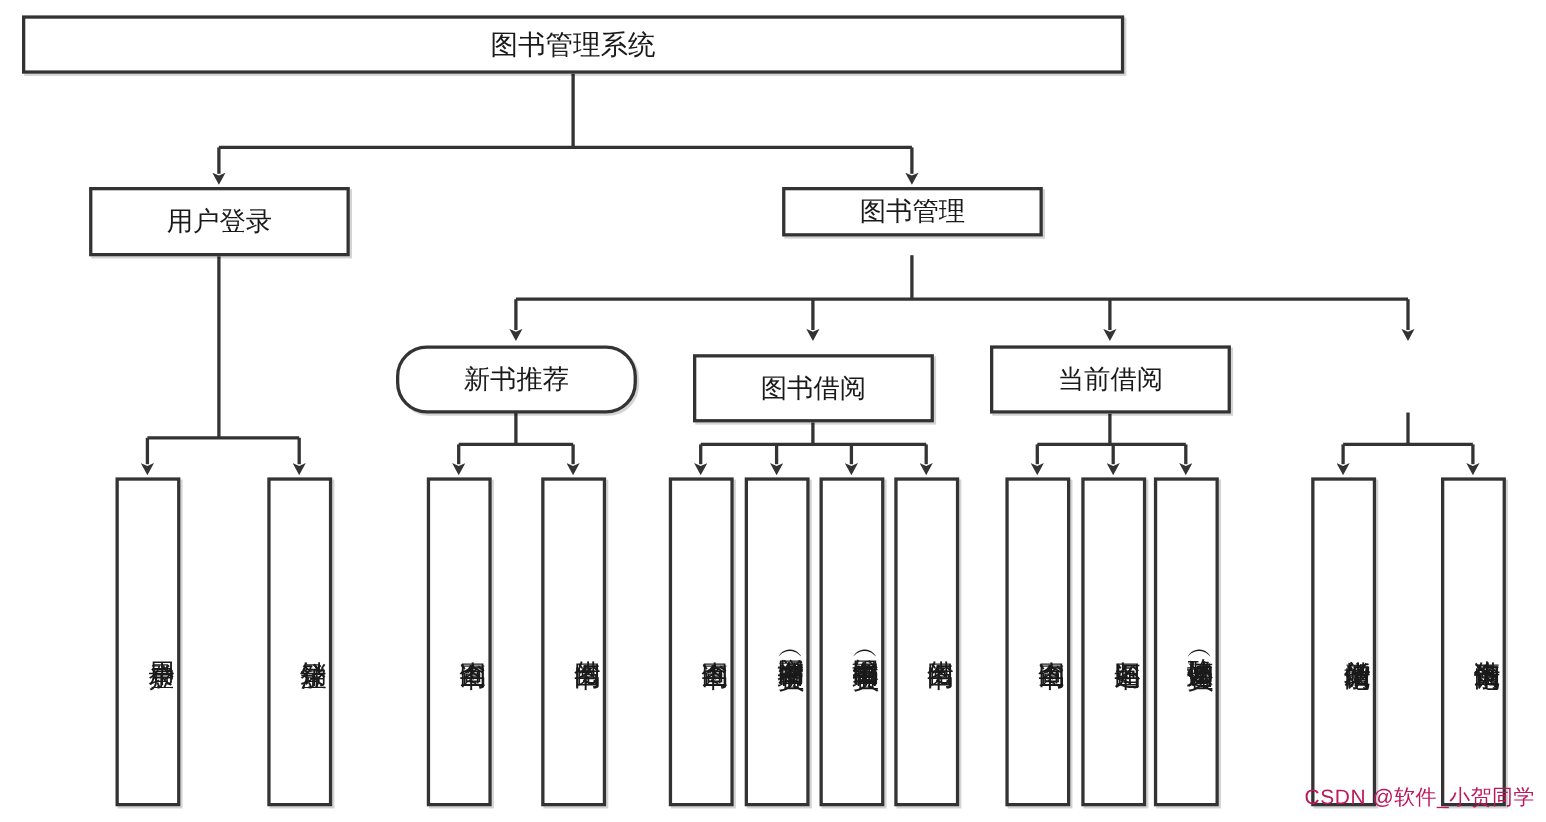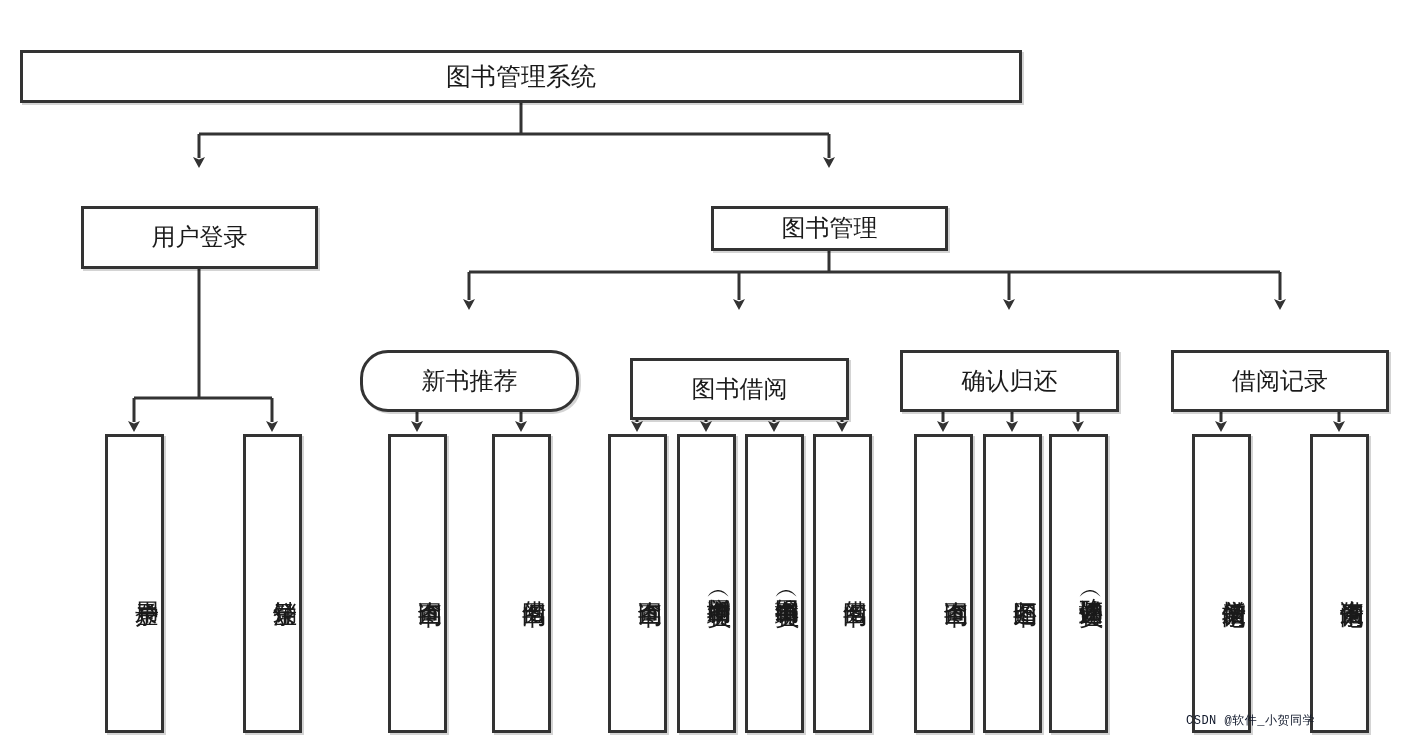--- a/index.html
+++ b/index.html
@@ -35,41 +35,40 @@
     align-items: center;
     justify-content: center;
     text-align: center;
     color: #1a1a1a;
     line-height: 1.18;
     box-shadow: 2px 2px 0 0 rgba(0,0,0,0.17);
   }
   .node.h {           
     font-size: 24px;
     padding: 0 6px;
-    margin-top: 36px;
   }
   .node.v {           
     font-size: 24px;
     writing-mode: vertical-rl;
     text-orientation: upright;
     letter-spacing: 1px;
     padding: 8px 0;
     align-items: flex-start;
     justify-content: center;
   }
   .node.root { font-size: 25px; }
   .watermark {
     position: absolute;
     left: 1186px;
     top: 712px;
-    font-size: 12px;
-    color: #0f172a;
+    font-size: 19px;
+    color: #be185d;
     white-space: nowrap;
     letter-spacing: 0.5px;
-    font-family: Liberation Mono, monospace;
+    font-family: Liberation Sans, sans-serif;
   }
 </style>
 </head>
 <body>
 
 <div id="canvas">
 
   <svg class="edges" viewBox="0 0 1405 747">
     <defs>
       <marker id="arrow" markerWidth="11" markerHeight="12" refX="1" refY="6" orient="auto" markerUnits="userSpaceOnUse">
@@ -120,22 +119,21 @@
     </g>
   </svg>
 
   <div class="node h root" style="left:20px; top:14px; width:1002px; height:53px;">图书管理系统</div>
 
   <div class="node h" style="left:81px; top:170px; width:237px; height:63px;">用户登录</div>
   <div class="node h" style="left:711px; top:170px; width:237px; height:45px;">图书管理</div>
 
   <div class="node h" style="left:360px; top:314px; width:219px; height:62px;border-radius:28px;">新书推荐</div>
   <div class="node h" style="left:630px; top:322px; width:219px; height:62px;">图书借阅</div>
-  <div class="node h" style="left:900px; top:314px; width:219px; height:62px;">确认归还</div>
-  <div class="node h" style="left:1171px; top:314px; width:218px; height:62px;">借阅记录</div>
+  <div class="node h" style="left:900px; top:314px; width:219px; height:62px;">当前借阅</div>
 
   <div class="node v" style="left:105px; top:434px; width:59px; height:299px;">用户登录</div>
   <div class="node v" style="left:243px; top:434px; width:59px; height:299px;">注销登录</div>
 
   <div class="node v" style="left:388px; top:434px; width:59px; height:299px;">查询图书</div>
   <div class="node v" style="left:492px; top:434px; width:59px; height:299px;">借阅图书</div>
 
   <div class="node v" style="left:608px; top:434px; width:59px; height:299px;">查询图书</div>
   <div class="node v" style="left:677px; top:434px; width:59px; height:299px;">新增图书（管理员）</div>
   <div class="node v" style="left:745px; top:434px; width:59px; height:299px;">编辑图书（管理员）</div>

